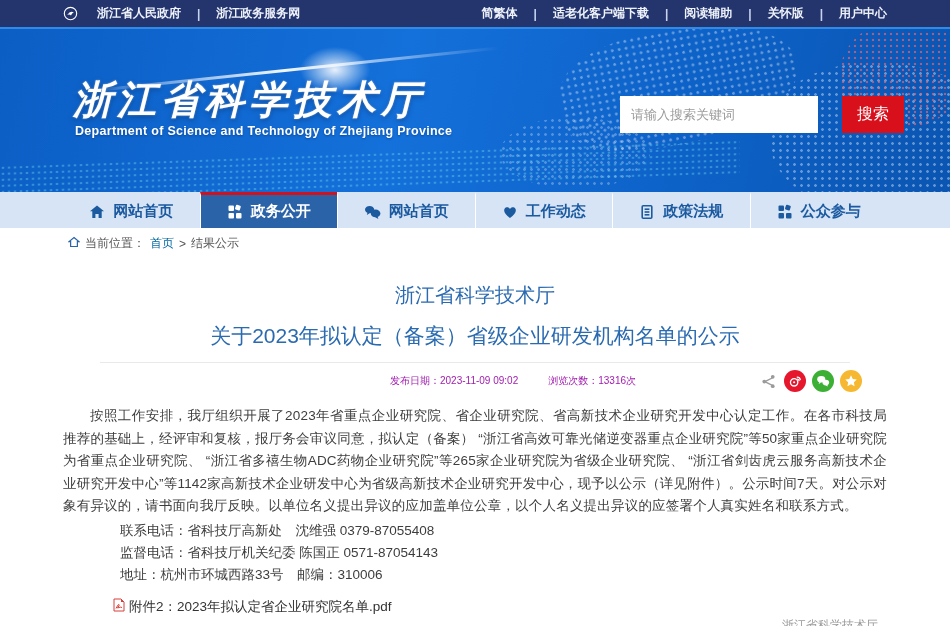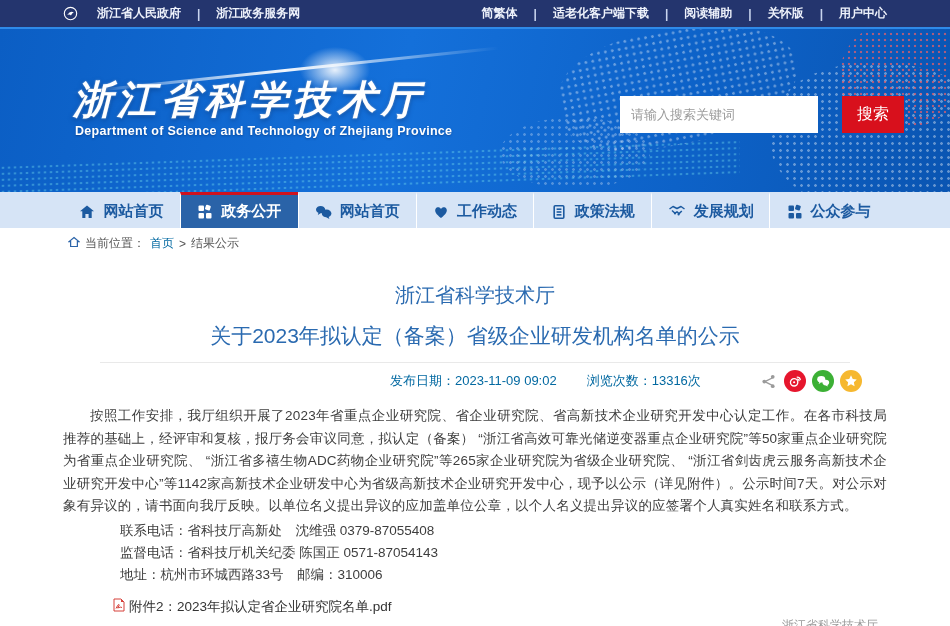--- a/index.html
+++ b/index.html
@@ -54,21 +54,21 @@
   
   .breadcrumb { width:824px; margin:0 auto; padding:7px 5px 6px; font-size:12px; color:#555; display:flex; align-items:center; gap:5px; background:#fff; }
   .crumb-link { color:#0369a1; cursor:pointer; }
 
   
   .content { width:824px; margin:0 auto; position:relative; }
   .title-org { text-align:center; color:#2a6ab0; font-size:20px; font-weight:500; margin-top:24px; }
   .title-main { text-align:center; color:#2a6ab0; font-size:21px; font-weight:500; margin-top:13px; }
   .meta-divider { border-top:1px solid #e9e9e9; margin:12px 37px 0; }
   .meta-row { position:relative; height:36px; }
-  .meta-center { position:absolute; left:327px; top:0; height:100%; display:flex; align-items:center; gap:30px; font-size:13px; color:#0369a1; }
+  .meta-center { position:absolute; left:327px; top:0; height:100%; display:flex; align-items:center; gap:30px; font-size:10px; color:#a21caf; }
   .share-group { position:absolute; right:25px; top:0; height:100%; display:flex; align-items:center; gap:6px; }
   .share-circle { width:22px; height:22px; border-radius:50%; display:flex; align-items:center; justify-content:center; cursor:pointer; }
   .share-plain { display:flex; align-items:center; cursor:pointer; margin-right:2px; }
   .body-text { font-size:13.5px; color:#3d3d3d; line-height:22.5px; text-align:justify; text-indent:2em; margin-top:6px; letter-spacing:.2px; }
   .contact-block { margin-top:2px; }
   .contact-line { font-size:13.5px; color:#3d3d3d; line-height:22px; padding-left:57px; }
   .attachments { margin-top:11px; }
   .attachment-row { display:flex; align-items:center; gap:4px; padding-left:50px; height:21px; cursor:pointer; }
   .attachment-text { font-size:13.5px; color:#333; text-decoration:none; }
 
@@ -171,31 +171,20 @@
               <rect x="3.2" y="1.8" width="9.6" height="12.4" rx="1"></rect>
               <line x1="5.6" y1="5.2" x2="10.4" y2="5.2"></line>
               <line x1="5.6" y1="8" x2="10.4" y2="8"></line>
               <line x1="5.6" y1="10.8" x2="10.4" y2="10.8"></line>
             </svg>
           </span>
         <span>政策法规</span>
       </div>
       <div class="nav-item">
         <span>
-            <svg width="18" height="16" viewBox="0 0 18 16" fill="none" stroke="currentColor" stroke-width="1.5" stroke-linejoin="round">
-              <path d="M1.5 5 L5 2.5 L9 4.5 L13 2.5 L16.5 5"></path>
-              <path d="M4 6.5 L7 9.2 L9 7.8 L11 9.6 L13.8 7" fill="none"></path>
-              <circle cx="7" cy="9.5" r="1.1" fill="currentColor" stroke="none"></circle>
-              <circle cx="10.6" cy="10.4" r="1.1" fill="currentColor" stroke="none"></circle>
-            </svg>
-          </span>
-        <span>发展规划</span>
-      </div>
-      <div class="nav-item">
-        <span>
             <svg width="16" height="16" viewBox="0 0 16 16" fill="currentColor">
               <rect x="1.5" y="1.5" width="5.5" height="5.5" rx="1"></rect>
               <rect x="1.5" y="9" width="5.5" height="5.5" rx="1"></rect>
               <rect x="9" y="9" width="5.5" height="5.5" rx="1"></rect>
               <rect x="8.4" y="1.2" width="5" height="5" rx="1" transform="rotate(18 10.9 3.7)"></rect>
             </svg>
           </span>
         <span>公众参与</span>
       </div>
     </div>

